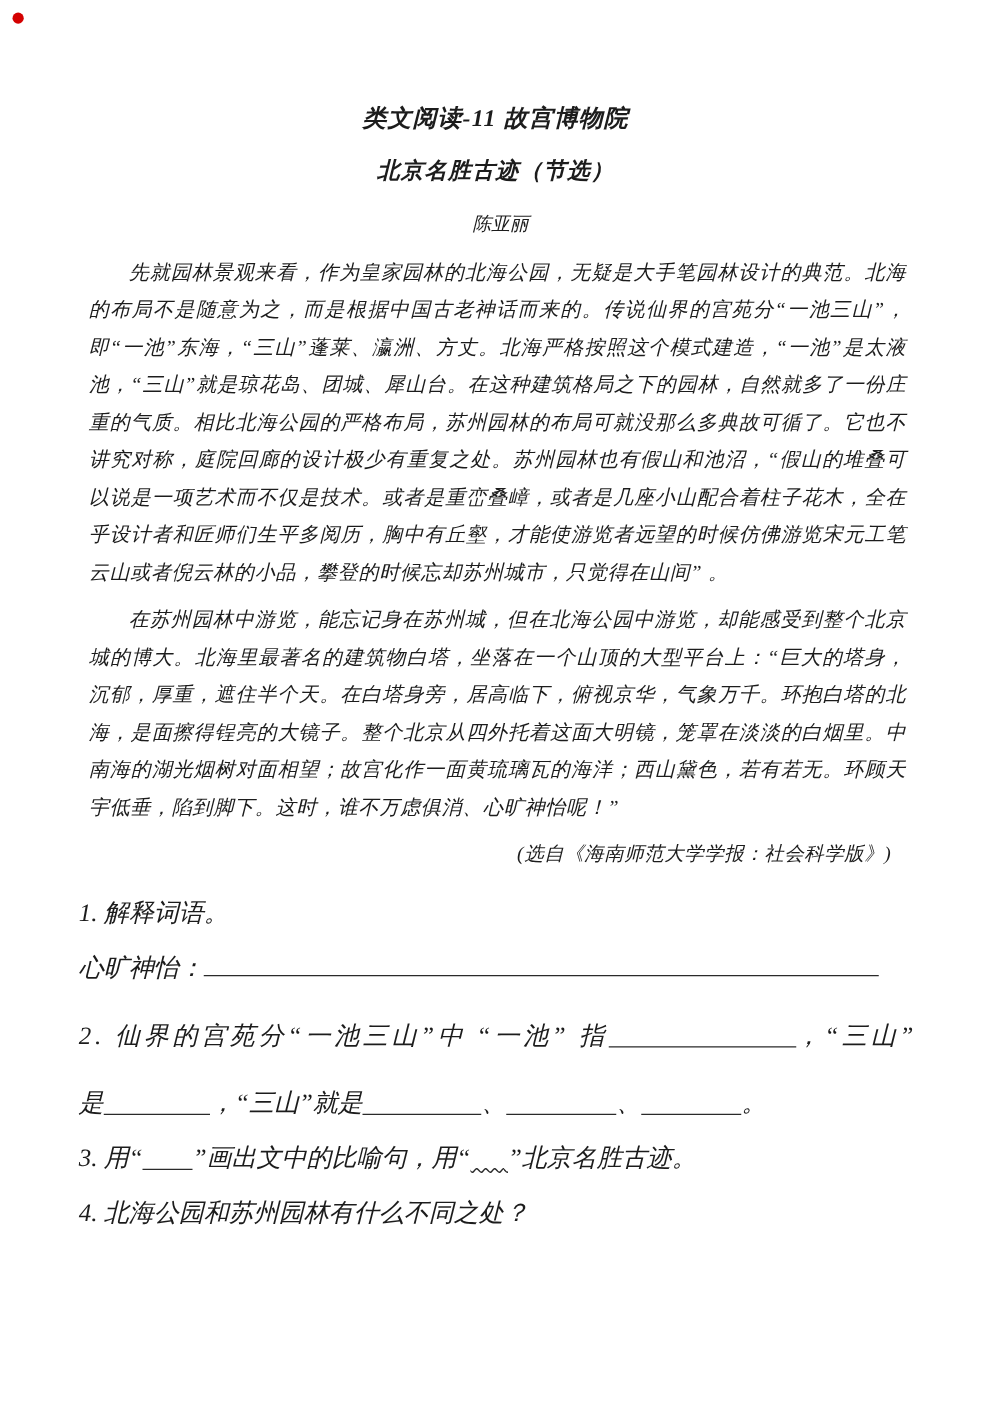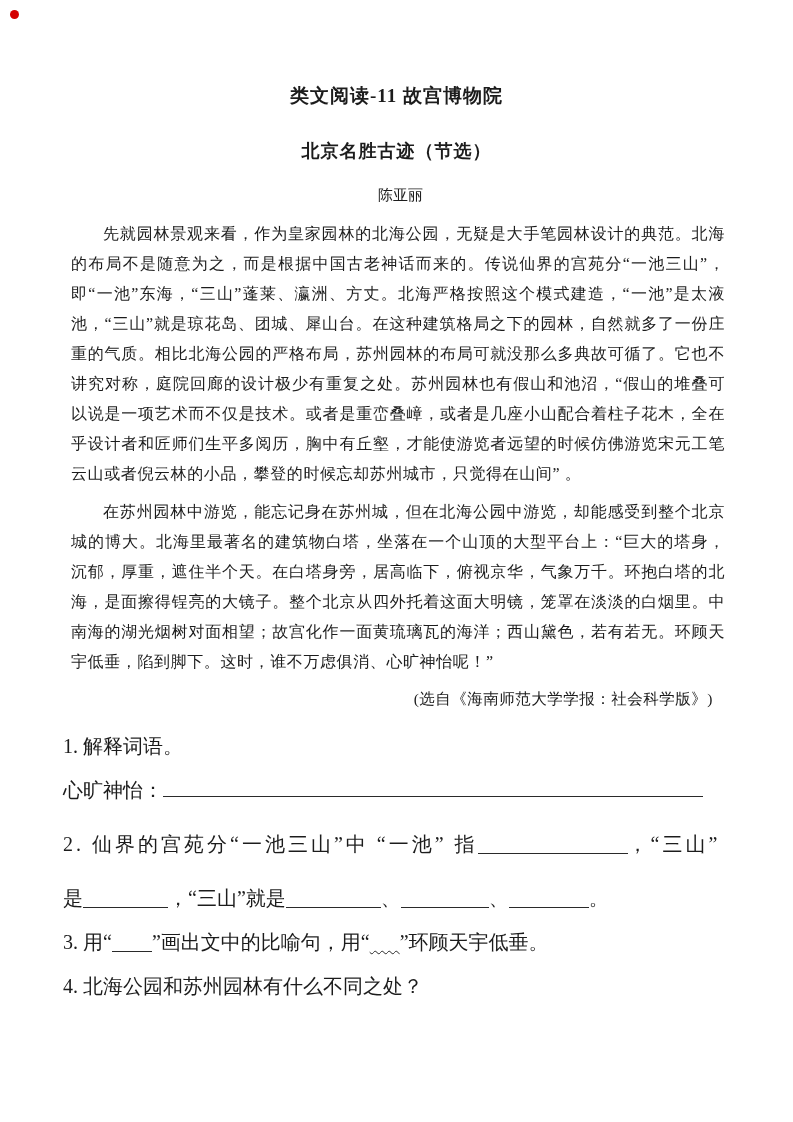--- a/index.html
+++ b/index.html
@@ -4,39 +4,40 @@
 <style>
   html, body { margin: 0; padding: 0; background: #ffffff; }
   .page {
     position: relative;
     width: 793px;
     height: 1122px;
     background: #ffffff;
     overflow: hidden;
     font-family: "Liberation Serif", "DejaVu Serif", serif;
     color: #1c1c1c;
+    font-style: italic;
   }
   .red-dot {
     position: absolute;
     left: 10px;
     top: 10px;
     width: 9px;
     height: 9px;
     border-radius: 50%;
   }
   .doc-title {
     margin: 84px 0 0 0;
     text-align: center;
     font-size: 19px;
     font-weight: bold;
     letter-spacing: 1px;
     line-height: 24px;
   }
   .doc-subtitle {
-    margin: 31px 0 0 0;
+    margin: 16px 0 0 0;
     text-align: center;
     font-size: 18px;
     font-weight: bold;
     letter-spacing: 1px;
     line-height: 24px;
   }
   .doc-author {
     margin: 22px 0 0 8px;
     text-align: center;
     font-size: 15px;
@@ -122,21 +123,21 @@
     <div class="q2-line spread">
       <span>2.  仙界的宫苑分“一池三山”中  “一池”  指</span><span class="blank" style="width:150px"></span><span>，“三山”</span>
     </div>
 
 
     <div class="q2-line">
       <span>是</span><span class="blank" style="width:85px"></span><span>，“三山”就是</span><span class="blank" style="width:95px"></span><span>、</span><span class="blank" style="width:88px"></span><span>、</span><span class="blank" style="width:80px"></span><span>。</span>
     </div>
 
     <div class="q-row">
-      <span>3. 用“</span><span class="blank" style="width:40px"></span><span>”画出文中的比喻句，用“</span><span class="wavy-blank">&nbsp;&nbsp;&nbsp;&nbsp;&nbsp;&nbsp;</span><span>”环顾天宇低垂。</span>
+      <span>3. 用“</span><span class="blank" style="width:40px"></span><span>”画出文中的比喻句，用“</span><span class="wavy-blank">&nbsp;&nbsp;&nbsp;&nbsp;&nbsp;&nbsp;</span><span>”北京名胜古迹。</span>
     </div>
 
     <div class="q-row">
       <span>4. 北海公园和苏州园林有什么不同之处？</span>
     </div>
 
   </div>
 
 </div>
 

